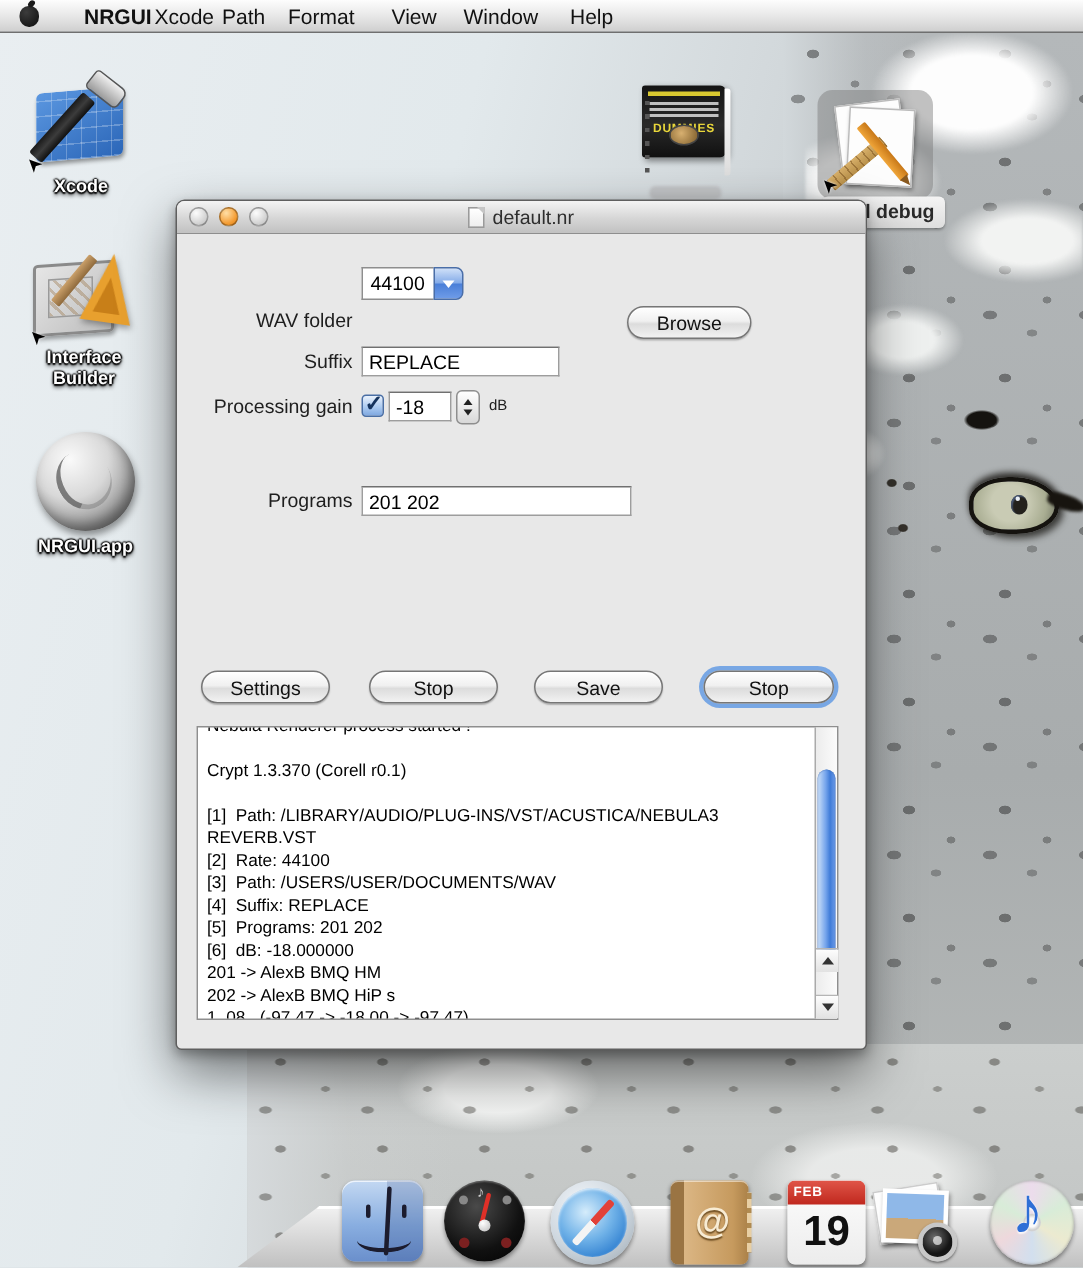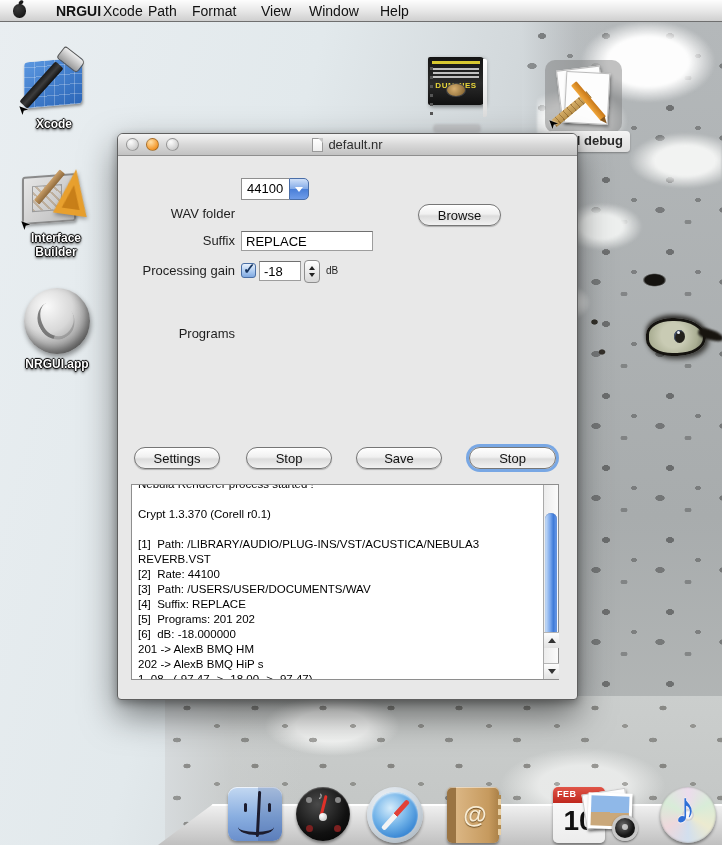--- a/index.html
+++ b/index.html
@@ -393,20 +393,21 @@
     <input class="tfield" style="left: 141px; top: 0px; width: 42px;" value="-18">
     <div class="stepper">
       <span class="up"></span>
       <span class="dn"></span>
     </div>
     <span class="unit">dB</span>
   </div>
 
   <div class="wrow" style="top:170px; height:22px;margin-top:20px;">
     <span class="wlabel">Programs</span>
+    <input class="tfield" style="left: 123px; top: 0px; width: 180px;" value="201 202">
   </div>
 
 
   <div class="wrow" style="top:313px; height:22px;">
     <div class="aqua-btn" style="left:16px; width:86px;">Settings</div>
     <div class="aqua-btn" style="left:128px; width:86px;">Stop</div>
     <div class="aqua-btn" style="left:238px; width:86px;">Save</div>
     <div class="aqua-btn default-glow" style="left:351px; width:87px;">Stop</div>
   </div>
 
@@ -470,24 +471,24 @@
   </div>
 </div>
 
 <div class="dock-icon" style="left:447px;">
   <div class="abook">
     <div class="at">@</div>
     <div class="tabs"></div>
   </div>
 </div>
 
-<div class="dock-icon" style="left:541px;padding-left:12px;">
+<div class="dock-icon" style="left:513px;padding-left:12px;">
   <div class="ical">
     <div class="cal-head">FEB</div>
-    <div class="cal-day">10</div>
+    <div class="cal-day">19</div>
   </div>
 </div>
 
 <div class="dock-icon" style="left:582px;">
   <div class="iphoto">
     <div class="ph-back"></div>
     <div class="ph-front">
         <div class="ph-img"></div>
       </div>
     <div class="lens"></div>

